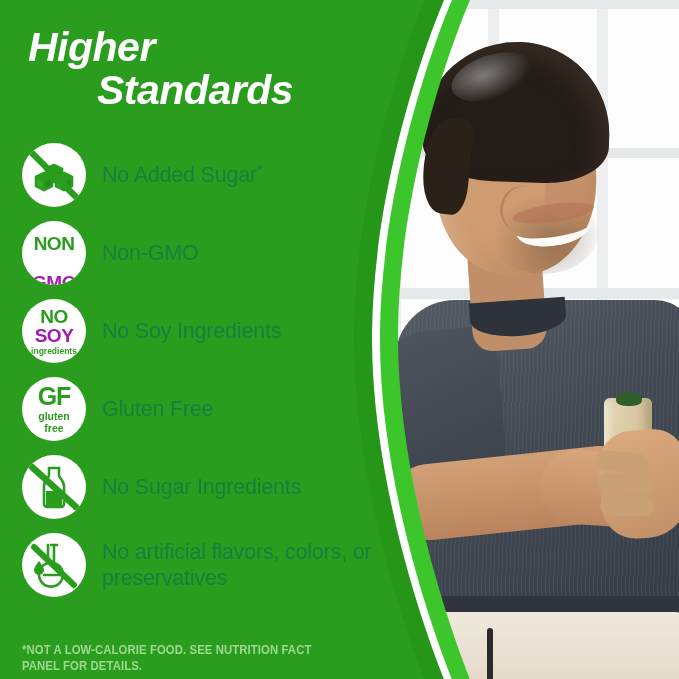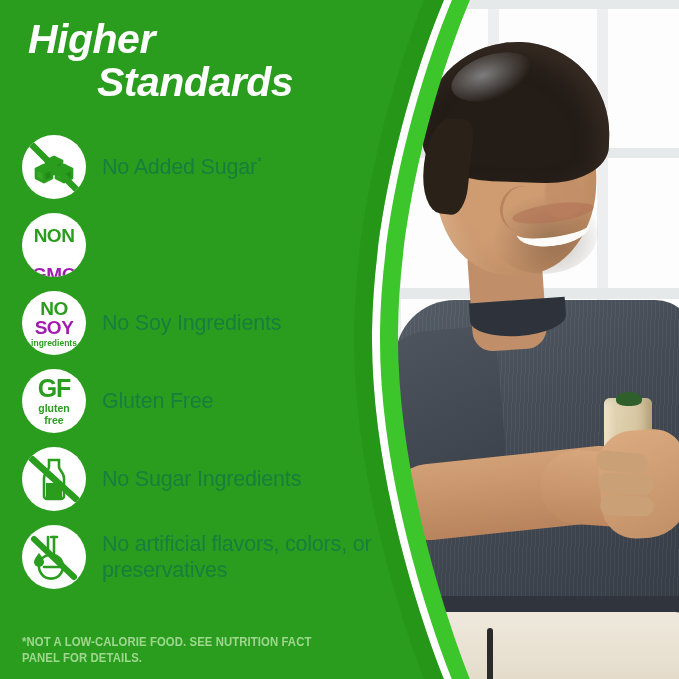--- a/index.html
+++ b/index.html
@@ -101,21 +101,21 @@
            border-radius:6px 6px 12px 12px;
            box-shadow: inset -6px 0 10px rgba(120,100,60,.35), inset 5px 0 8px rgba(255,250,230,.5);}
   .garnish{ position:absolute; left:616px; top:392px; width:26px; height:14px;
            background:#2f5f2b; border-radius:50% 50% 40% 40%;}
 
   
   .panel-wrap { position:absolute; inset:0; }
   .panel-svg  { position:absolute; left:0; top:0; }
 
   
-  .content { position:absolute; left:0; top:0; width:400px; height:583px; }
+  .content { position:absolute; left:0; top:8px; width:400px; height:583px; }
 
   .title { position:absolute; left:28px; top:18px; width:340px;
            color:#ffffff; font-weight:bold; font-style:italic;
            font-size:41px; line-height:1.05; letter-spacing:-0.5px; }
   .title .l2 { display:block; text-align:center; padding-right:6px; }
 
   .rows { position:absolute; left:22px; top:128px; width:370px; }
   .row  { display:flex; align-items:center; height:78px; }
 
   .badge{ width:64px; height:64px; border-radius:50%; background:#ffffff;
@@ -241,20 +241,21 @@
           </svg>
         </div>
         <div class="label"><span>No Added Sugar</span><sup>*</sup></div>
       </div>
 
       <div class="row">
         <div class="badge b-nongmo">
           <span class="badge-t1">NON</span>
           <span class="badge-t2">GMO</span>
         </div>
+        <div class="label">Non-GMO</div>
       </div>
 
       <div class="row">
         <div class="badge b-nosoy">
           <span class="badge-t1">NO</span>
           <span class="badge-t2">SOY</span>
           <span class="badge-sub">ingredients</span>
         </div>
         <div class="label">No Soy Ingredients</div>
       </div>

